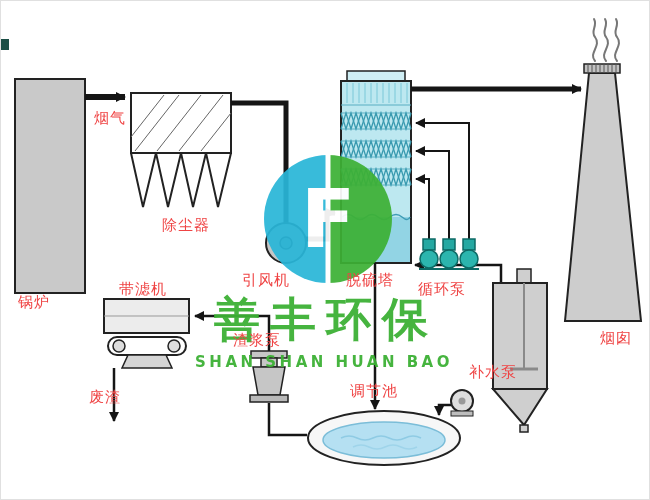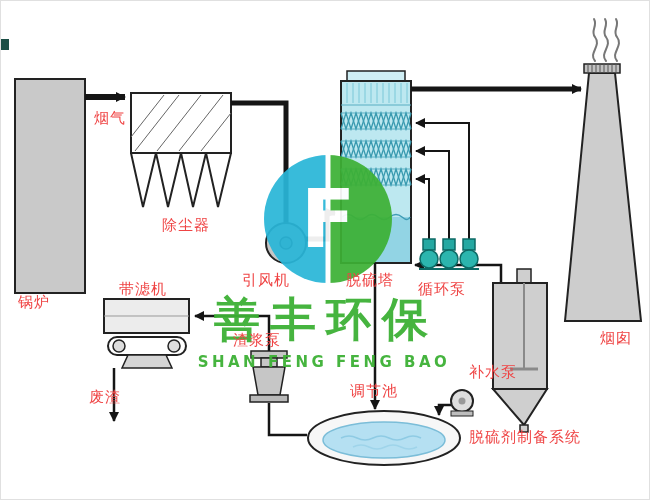--- a/index.html
+++ b/index.html
@@ -158,30 +158,29 @@
   </svg>
 
   <div class="watermark">
     <svg class="wm-logo" width="140" height="140" viewBox="0 0 140 140">
       <path d="M70,6 A64,64 0 0 0 70,134 Z" fill="#29b6d8"></path>
       <path d="M70,6 A64,64 0 0 1 70,134 Z" fill="#3db135"></path>
       <line x1="70" y1="6" x2="70" y2="134" stroke="#ffffff" stroke-width="5"></line>
       <text x="70" y="98" text-anchor="middle" font-size="80" font-weight="bold" fill="#ffffff" font-family="DejaVu Sans, sans-serif">F</text>
     </svg>
     <div class="wm-cn">善丰环保</div>
-    <div class="wm-en">SHAN FENG FENG BAO</div>
+    <div class="wm-en">SHAN SHAN HUAN BAO</div>
   </div>
 
   <div class="lbl" style="left:33px;top:301px">锅炉</div>
   <div class="lbl" style="left:109px;top:117px">烟气</div>
   <div class="lbl" style="left:185px;top:224px">除尘器</div>
   <div class="lbl" style="left:265px;top:279px">引风机</div>
   <div class="lbl" style="left:369px;top:279px">脱硫塔</div>
   <div class="lbl" style="left:441px;top:288px">循环泵</div>
   <div class="lbl" style="left:615px;top:337px">烟囱</div>
   <div class="lbl" style="left:142px;top:288px">带滤机</div>
   <div class="lbl" style="left:256px;top:339px">渣浆泵</div>
   <div class="lbl" style="left:373px;top:390px">调节池</div>
   <div class="lbl" style="left:492px;top:371px">补水泵</div>
-  <div class="lbl" style="left:524px;top:436px">脱硫剂制备系统</div>
   <div class="lbl" style="left:104px;top:396px">废渣</div>
 
 </div>
 
 </body></html>

